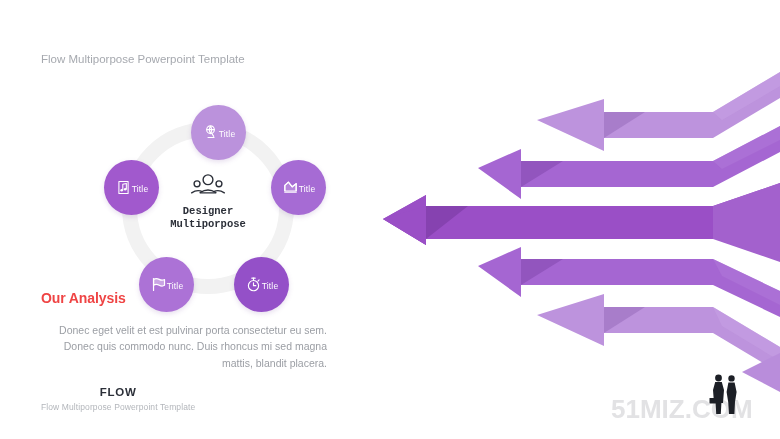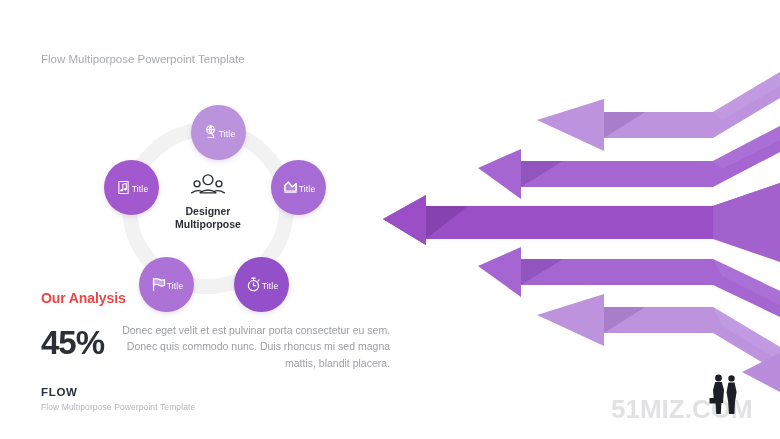--- a/index.html
+++ b/index.html
@@ -42,34 +42,35 @@
 
   .center{
     position:absolute;left:62px;top:72px;width:100px;
     display:flex;flex-direction:column;align-items:center;text-align:center;
   }
   .center .cicon{width:36px;height:26px;}
   .center .cicon svg{width:36px;height:26px;display:block;}
   .center .ctext{
     margin-top:7px;font-size:10.5px;font-weight:bold;color:#2b2f38;
     line-height:1.25;
+    font-family:Liberation Mono, monospace;
   }
 
   
   .analysis-title{
     position:absolute;left:41px;top:290px;font-size:14px;font-weight:bold;
     color:#ef4444;letter-spacing:-0.1px;
   }
   .analysis-row{position:absolute;left:41px;top:322px;width:350px;display:flex;align-items:flex-start;}
   .pct{font-size:33px;font-weight:bold;color:#2b2f38;line-height:1;letter-spacing:-1px;padding-top:4px;}
   .ptext{margin-left:14px;font-size:10.5px;color:#9b9ea4;line-height:1.55;max-width:272px;text-align:right;}
 
   
   .footer{position:absolute;left:41px;top:386px;}
-  .footer .fbrand{font-size:11.5px;font-weight:bold;color:#2b2f38;letter-spacing:.7px;}
+  .footer .fbrand{font-size:11.5px;font-weight:bold;color:#2b2f38;letter-spacing:.7px;text-align:center;}
   .footer .ftag{font-size:8.5px;color:#b3b6bb;margin-top:4px;letter-spacing:.1px;}
 
   
   .arrows{position:absolute;left:0;top:0;width:780px;height:439px;pointer-events:none;}
   .arrows svg{display:block;}
 
   
   .watermark{
     position:absolute;left:611px;top:396px;font-size:26px;font-weight:bold;
     color:#e2e2e4;letter-spacing:0px;line-height:1;
@@ -202,21 +203,20 @@
       </span>
       <div class="ctext">
         <div>Designer</div>
         <div>Multiporpose</div>
       </div>
     </div>
   </div>
 
   <div class="analysis-title">Our Analysis</div>
   <div class="analysis-row">
-    <div class="pct">45%</div>
     <div class="ptext">Donec eget velit et est pulvinar porta consectetur eu sem. Donec quis commodo nunc. Duis rhoncus mi sed magna mattis, blandit placera.</div>
   </div>
 
   <div class="footer">
     <div class="fbrand">FLOW</div>
     <div class="ftag">Flow Multiporpose Powerpoint Template</div>
   </div>
 
   <div class="watermark">51MIZ.COM</div>
   <div class="people">

